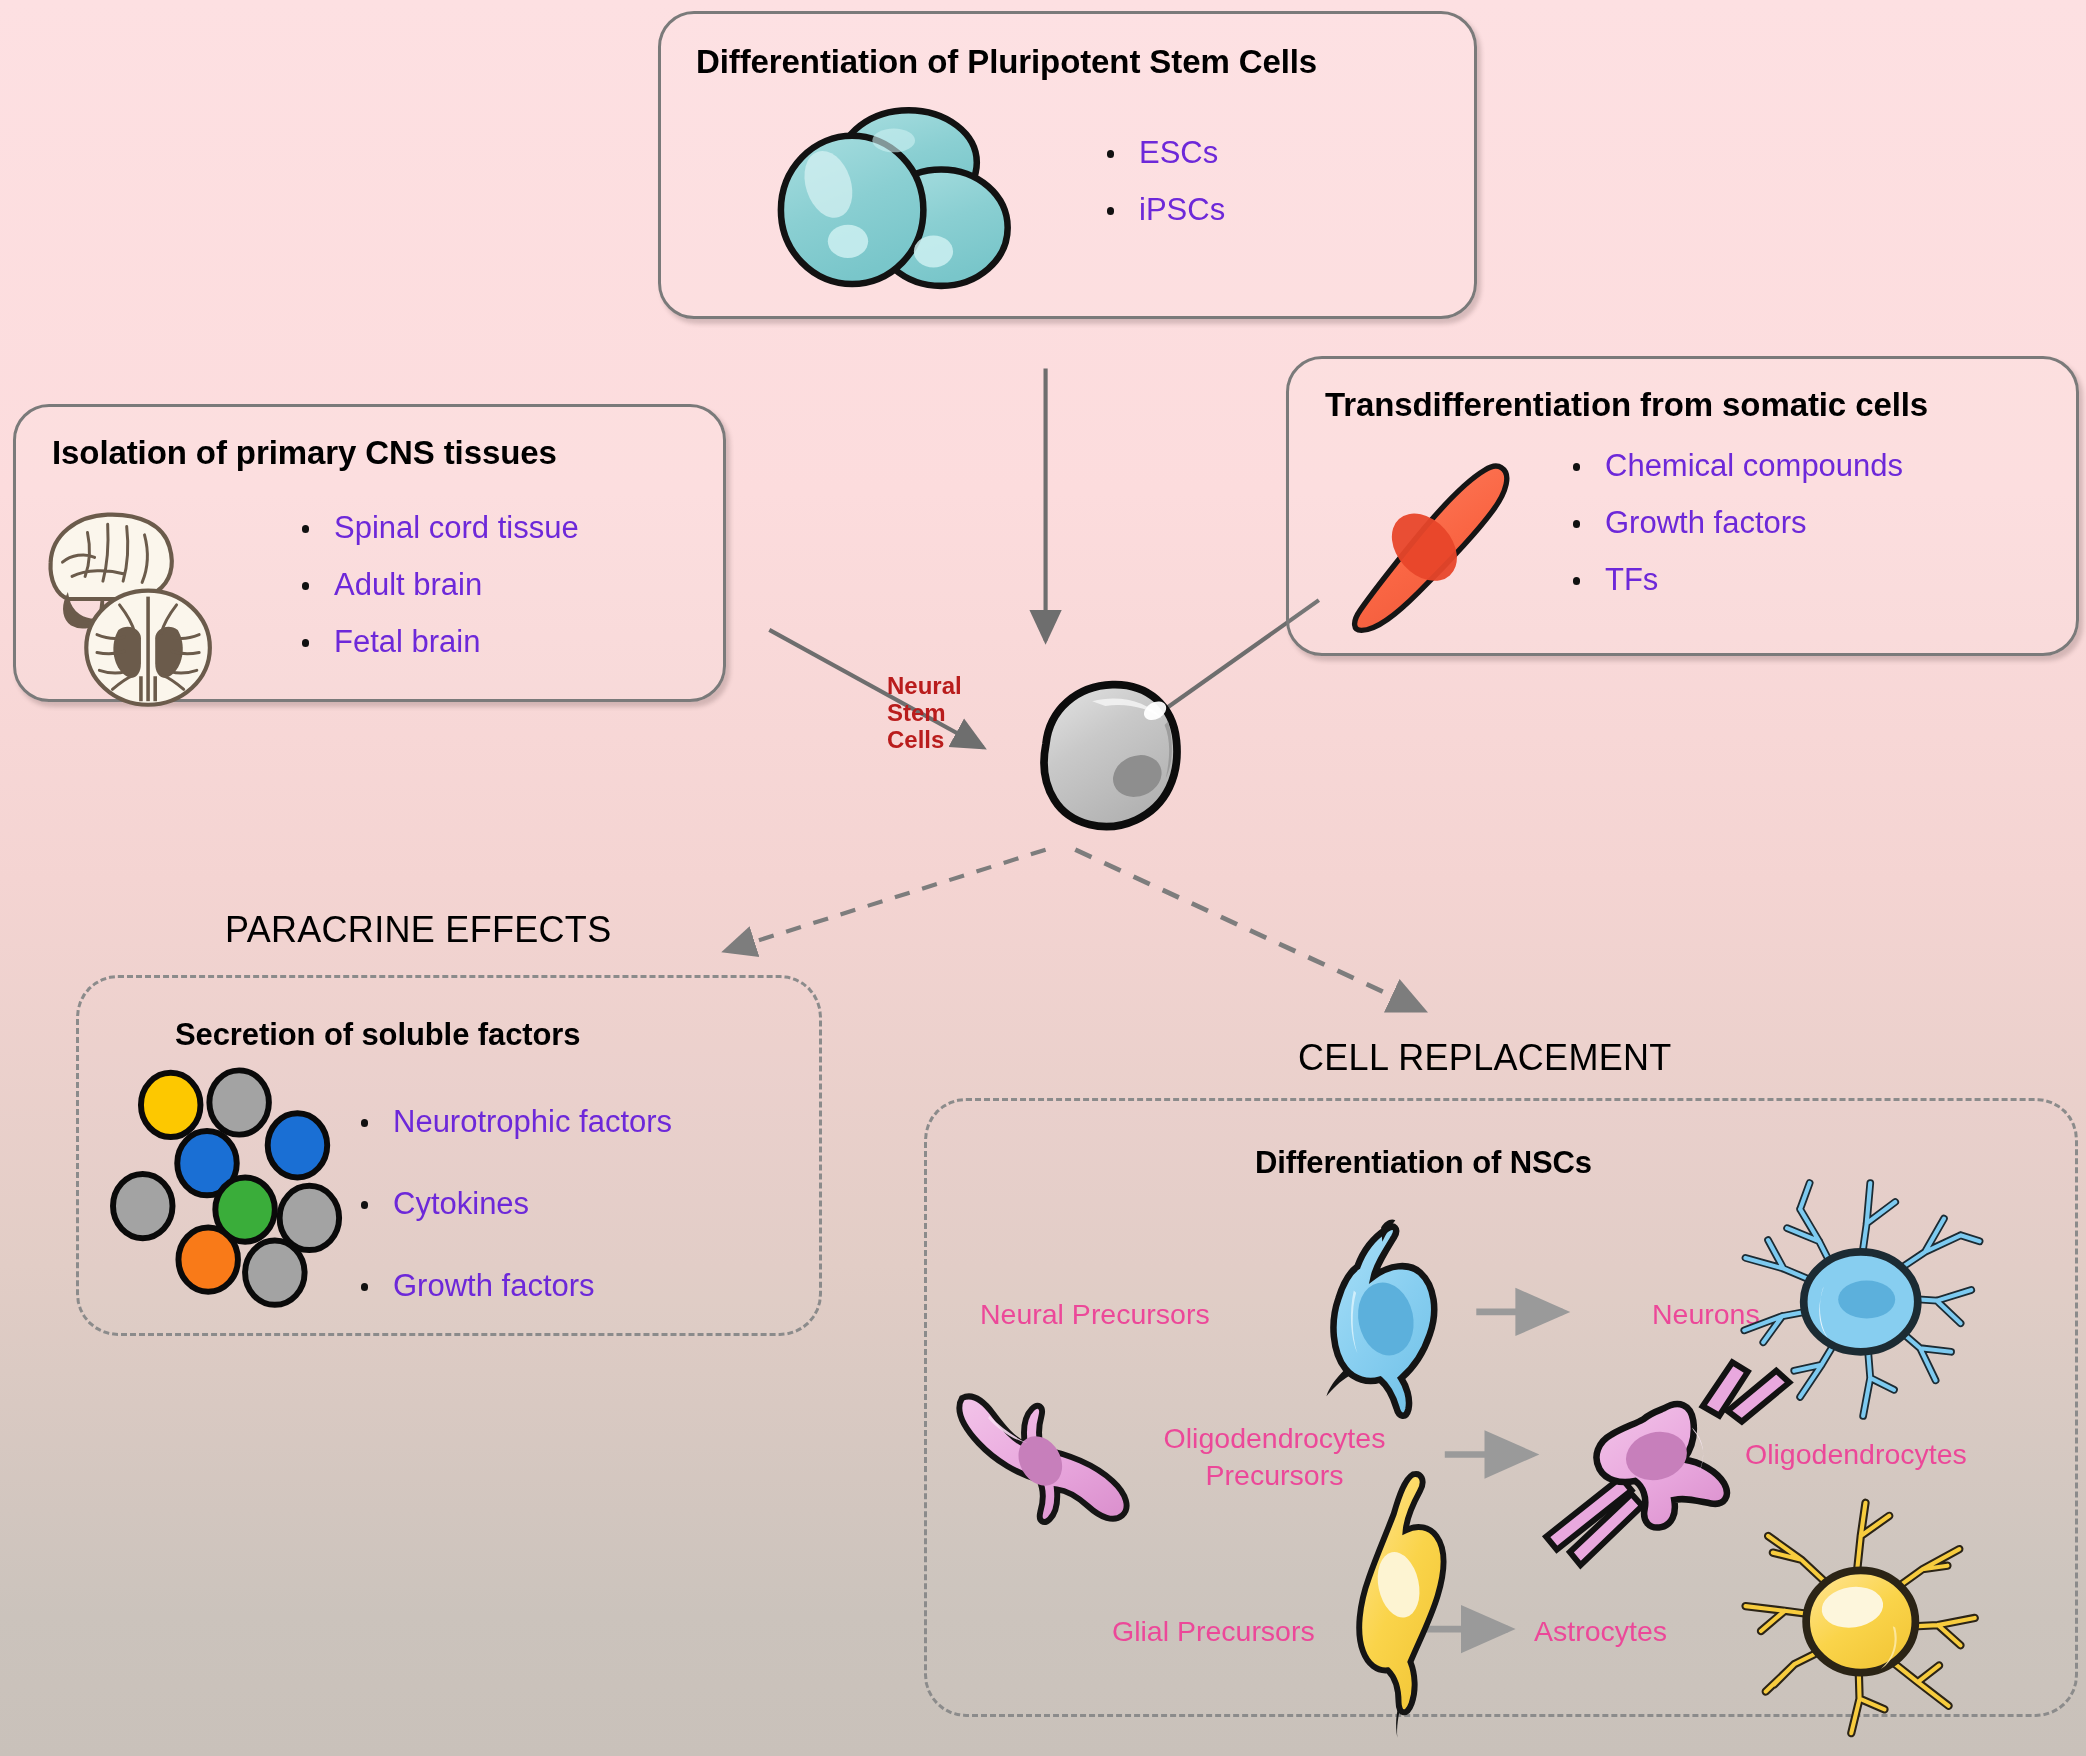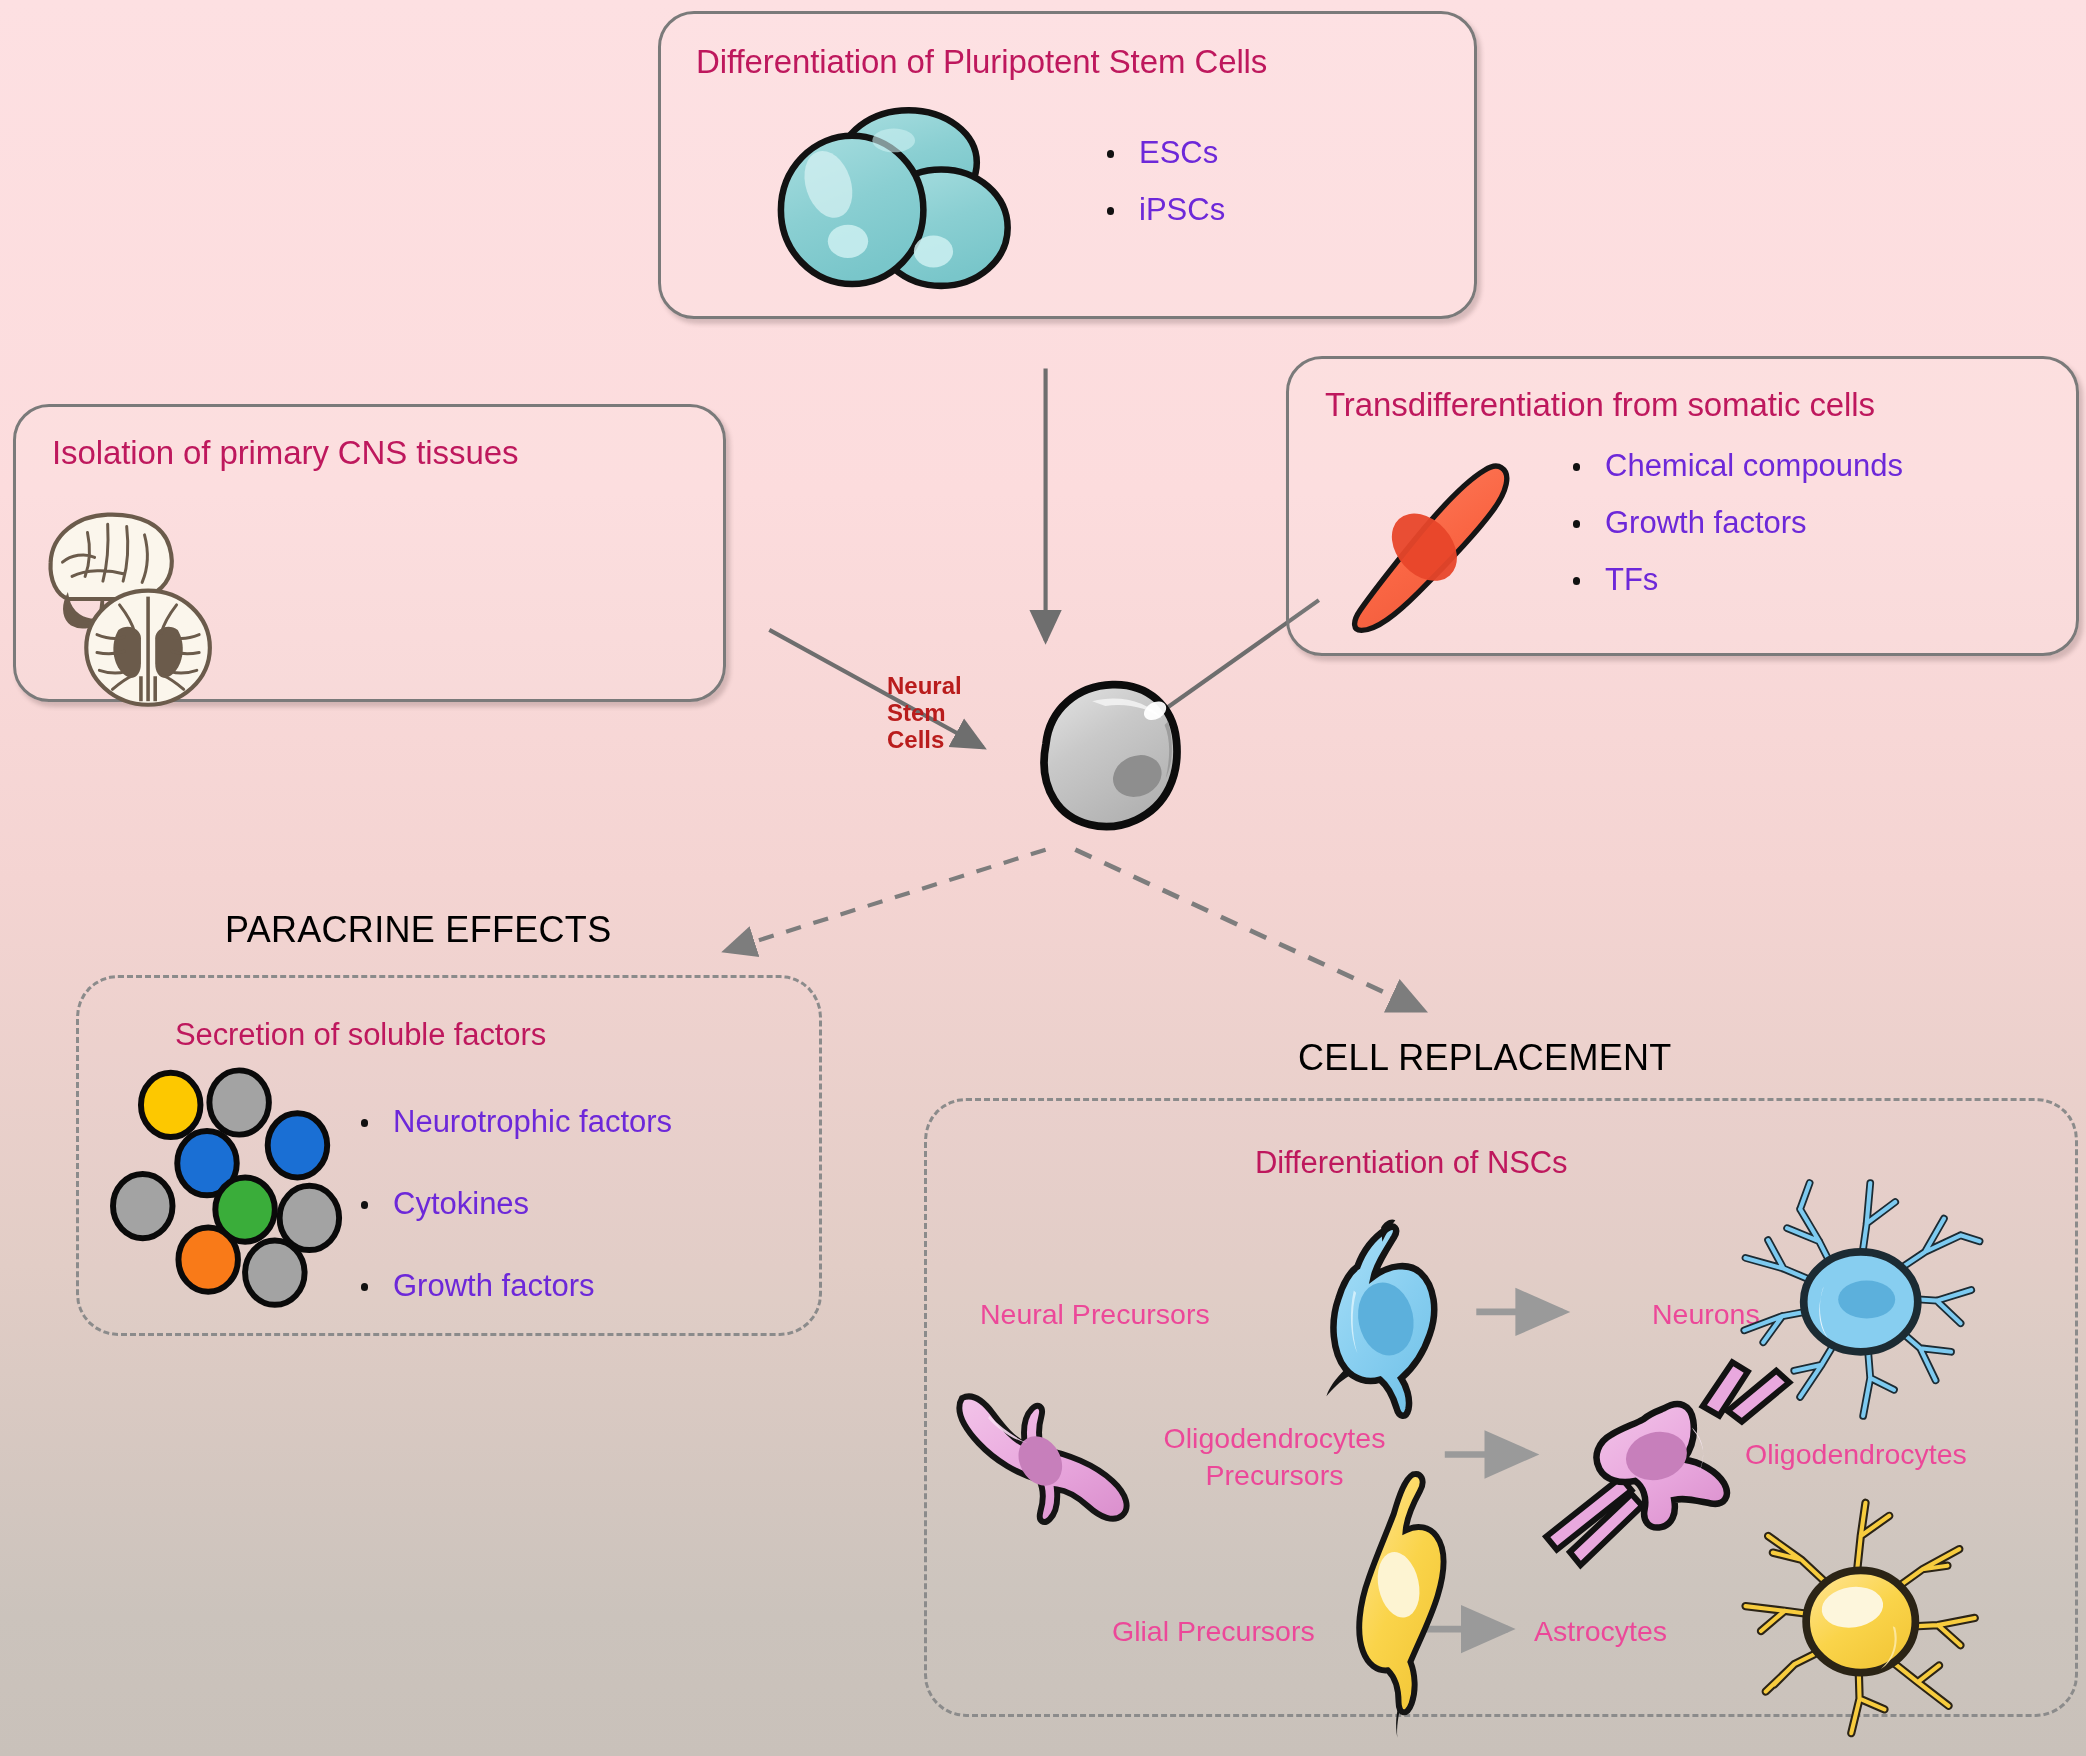--- a/index.html
+++ b/index.html
@@ -23,22 +23,22 @@
   }
   .dashbox{
     border:3.6px dashed #8b8b8b;
     border-radius:42px;
     box-sizing:border-box;
     background:rgba(255,255,255,0.02);
   }
 
   
   .boxtitle{
-    font-weight:normal;
-    color:#be185d;
+    font-weight:bold;
+    color:#000000;
     letter-spacing:-0.1px;
     white-space:nowrap;
   }
   .t-52{font-size:33px;}
   .t-50{font-size:31px;}
   .bullets{list-style:none;margin:0;padding:0;}
   .bullets li{
     font-size:31px;color:#6d28d9;
     line-height:1.0;
     margin-bottom:26px;
@@ -141,20 +141,25 @@
       <path d="M158,72 C172,96 168,128 150,146 C134,160 120,150 120,128 L120,86 C120,70 142,60 158,72 Z" fill="#6b5b4b"></path>
       <path d="M22,80 C42,88 56,88 68,84 M22,110 C42,114 56,112 68,108
                M26,140 C44,146 58,146 70,142 M194,80 C174,88 160,88 148,84
                M194,110 C174,114 160,112 148,108 M190,140 C172,146 158,146 146,142
                M60,30 C74,48 82,62 86,78 M156,30 C142,48 134,62 130,78
                M48,172 C62,160 74,152 84,148 M168,172 C154,160 142,152 132,148" fill="none" stroke="#6b5b4b" stroke-width="5" stroke-linecap="round"></path>
       <path d="M96,150 L96,192 M120,150 L120,192" stroke="#6b5b4b" stroke-width="6"></path>
     </g>
   </svg>
 
+  <ul class="abs bullets" style="left:297px;top:512px;">
+    <li>Spinal cord tissue</li>
+    <li>Adult brain</li>
+    <li>Fetal brain</li>
+  </ul>
 
   <div class="abs solidbox" style="left:1286px;top:356px;width:793px;height:300px;"></div>
 
   <div class="abs boxtitle t-52" style="left:1325px;top:386px;">Transdifferentiation from somatic cells</div>
 
   <svg class="abs" style="left:1340px;top:457px;width:202px;height:184px;" viewBox="0 0 340 310" width="202" height="184">
     <defs>
       <linearGradient id="gOrange" x1="0" y1="0" x2="0.6" y2="1">
         <stop offset="0%" stop-color="#fd8060"></stop>
         <stop offset="60%" stop-color="#fa6644"></stop>

